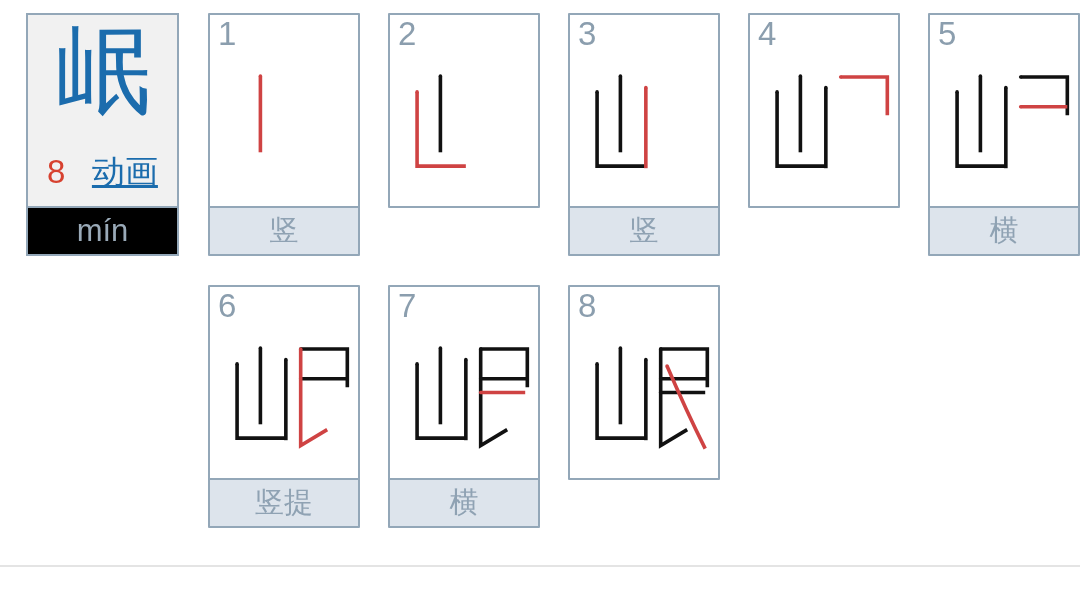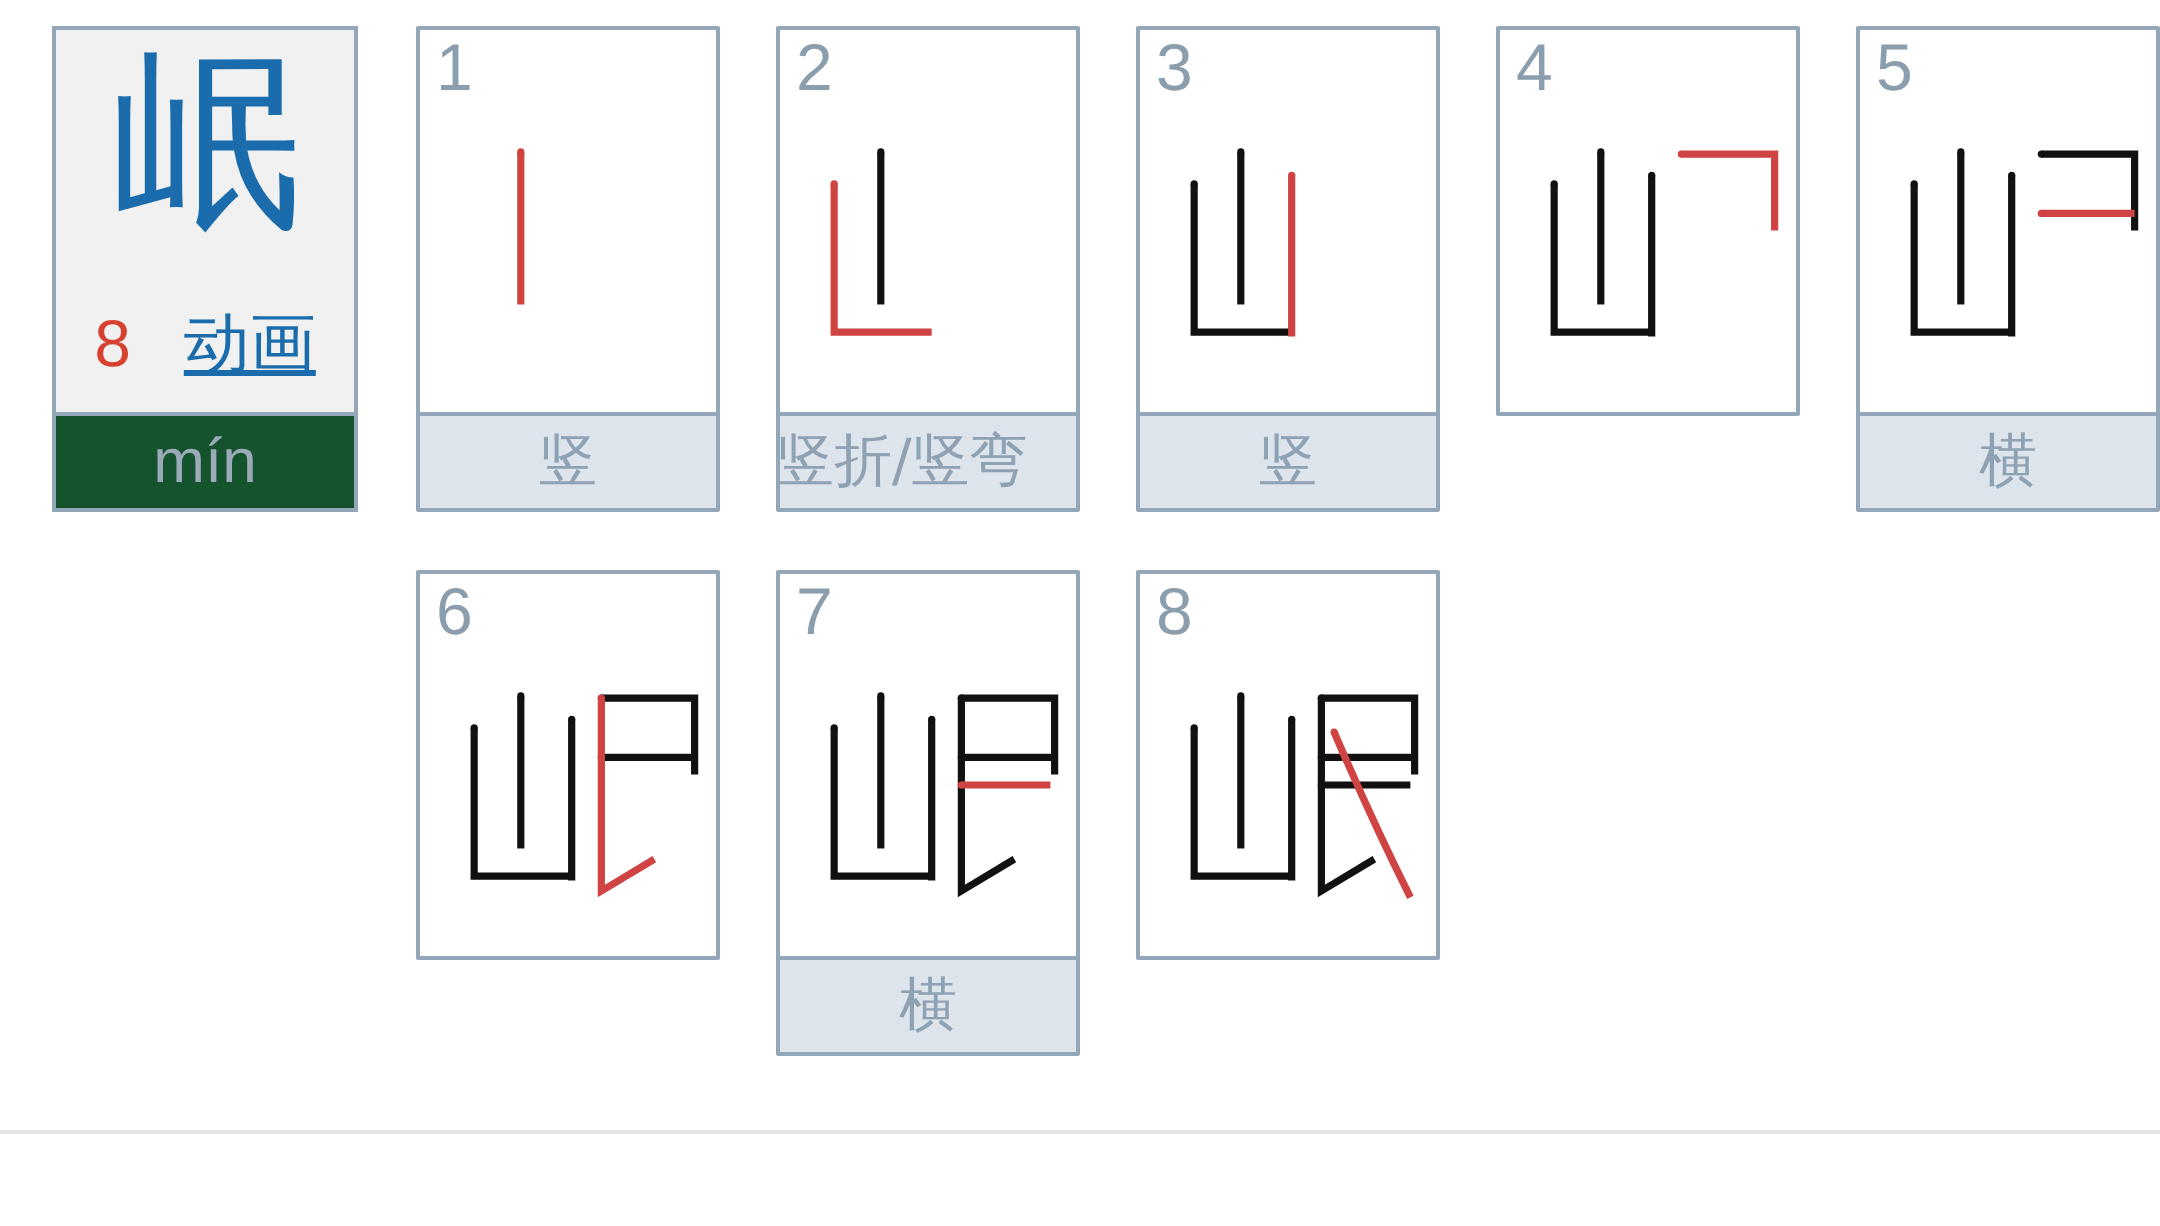--- a/index.html
+++ b/index.html
@@ -129,21 +129,21 @@
     text-underline-offset: 2px;
     cursor: pointer;
     font-family: "DejaVu Sans", "Liberation Sans", sans-serif;
     margin-left: 22px;
     vertical-align: baseline;
     text-align: right;
   }
   #head .footer {
     height: 46px;
     border-top: 2px solid #93a7b8;
-    background: #14532d;
+    background: #000000;
     position: relative;
   }
   #head .footer .flabel {
     position: absolute;
     left: 0;
     right: 0;
     top: 50%;
     transform: translateY(-52%);
     text-align: center;
     color: #9aaab8;
@@ -200,23 +200,20 @@
           <div class="stepnum">2</div>
           <svg class="glyph" viewBox="0 0 148 191">
             <g transform="translate(8,26) scale(1.06)">
               <path d="M 40,33 L 40,105" fill="none" stroke="#111111" stroke-width="3.4" stroke-linecap="butt" stroke-linejoin="miter"></path>
               <circle cx="40" cy="33" r="1.7" fill="#111111"></circle>
               <path d="M 18,48 L 18,118 L 64,118" fill="none" stroke="#cf4343" stroke-width="3.4" stroke-linecap="butt" stroke-linejoin="miter"></path>
               <circle cx="18" cy="48" r="1.7" fill="#cf4343"></circle>
             </g>
           </svg>
         </div>
-        <div class="footer">
-          <div class="flabel">竖折/竖弯</div>
-        </div>
       </div>
       <div class="cell" style="left: 568px; top: 13px;">
         <div class="canvas">
           <div class="stepnum">3</div>
           <svg class="glyph" viewBox="0 0 148 191">
             <g transform="translate(8,26) scale(1.06)">
               <path d="M 40,33 L 40,105" fill="none" stroke="#111111" stroke-width="3.4" stroke-linecap="butt" stroke-linejoin="miter"></path>
               <circle cx="40" cy="33" r="1.7" fill="#111111"></circle>
               <path d="M 18,48 L 18,118 L 64,118" fill="none" stroke="#111111" stroke-width="3.4" stroke-linecap="butt" stroke-linejoin="miter"></path>
               <circle cx="18" cy="48" r="1.7" fill="#111111"></circle>
@@ -281,20 +278,23 @@
               <circle cx="64" cy="44" r="1.7" fill="#111111"></circle>
               <path d="M 78,34 L 122,34 L 122,70" fill="none" stroke="#111111" stroke-width="3.4" stroke-linecap="butt" stroke-linejoin="miter"></path>
               <circle cx="78" cy="34" r="1.7" fill="#111111"></circle>
               <path d="M 78,62 L 122,62" fill="none" stroke="#111111" stroke-width="3.4" stroke-linecap="butt" stroke-linejoin="miter"></path>
               <circle cx="78" cy="62" r="1.7" fill="#111111"></circle>
               <path d="M 78,34 L 78,125 L 103,110" fill="none" stroke="#cf4343" stroke-width="3.4" stroke-linecap="butt" stroke-linejoin="miter"></path>
               <circle cx="78" cy="34" r="1.7" fill="#cf4343"></circle>
             </g>
           </svg>
         </div>
+        <div class="footer">
+          <div class="flabel">竖提</div>
+        </div>
       </div>
       <div class="cell" style="left: 388px; top: 285px;">
         <div class="canvas">
           <div class="stepnum">7</div>
           <svg class="glyph" viewBox="0 0 148 191">
             <g transform="translate(8,26) scale(1.06)">
               <path d="M 40,33 L 40,105" fill="none" stroke="#111111" stroke-width="3.4" stroke-linecap="butt" stroke-linejoin="miter"></path>
               <circle cx="40" cy="33" r="1.7" fill="#111111"></circle>
               <path d="M 18,48 L 18,118 L 64,118" fill="none" stroke="#111111" stroke-width="3.4" stroke-linecap="butt" stroke-linejoin="miter"></path>
               <circle cx="18" cy="48" r="1.7" fill="#111111"></circle>

